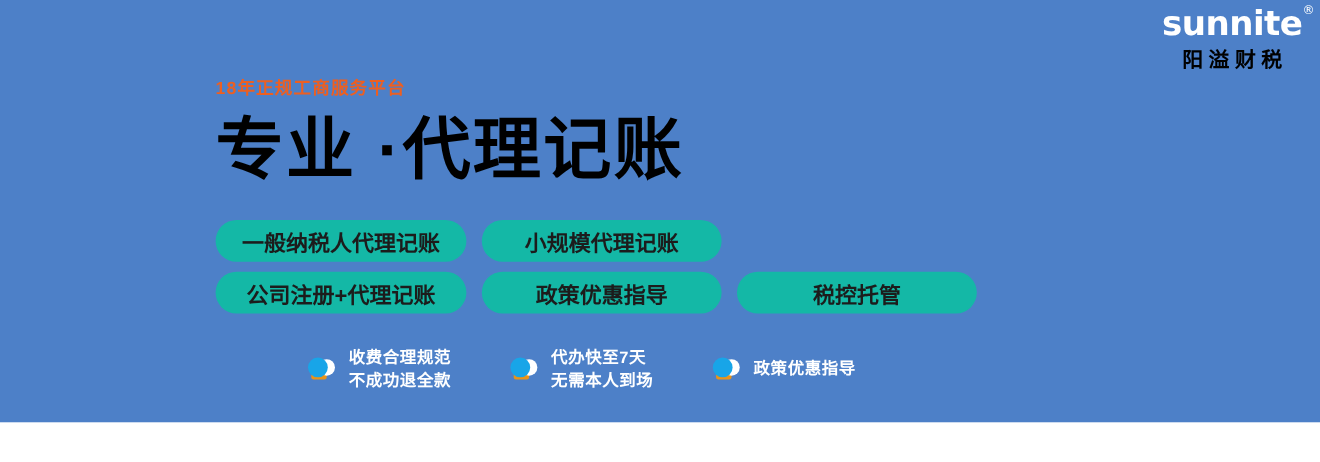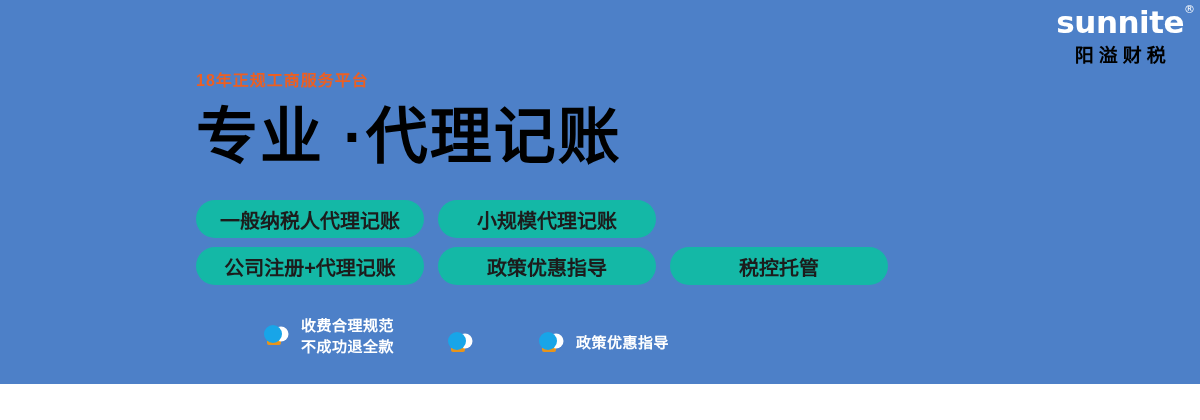--- a/index.html
+++ b/index.html
@@ -118,24 +118,24 @@
     padding: 0 18px;
   }
   .pill.w1 { width: 228px; }
   .pill.w2 { width: 218px; }
   .pill.w3 { width: 218px; }
   .pill:last-child { margin-right: 0; }
 
   
   .features {
     position: absolute;
-    left: 260px;
+    left: 276px;
     bottom: 26px;
     display: flex;
-    align-items: flex-end;
+    align-items: center;
   }
   .feature {
     display: flex;
     align-items: center;
     margin-right: 50px;
   }
   .feature:last-child { margin-right: 0; }
   .feature-icon {
     position: relative;
     width: 30px;
@@ -210,20 +210,24 @@
     </div>
 
     <div class="feature">
       <div class="feature-icon">
         <svg viewBox="0 0 30 30" width="30" height="30" aria-hidden="true">
           <path d="M7 18 a7 7 0 0 1 14 0 v4 a2 2 0 0 1 -2 2 h-10 a2 2 0 0 1 -2 -2 z" fill="#e8941a"></path>
           <circle cx="21" cy="13" r="7.5" fill="#ffffff"></circle>
           <circle cx="13" cy="13" r="9" fill="#18a5e8"></circle>
         </svg>
       </div>
+      <div class="feature-text">
+        <span class="feature-line">代办快至7天</span>
+        <span class="feature-line">无需本人到场</span>
+      </div>
     </div>
 
     <div class="feature">
       <div class="feature-icon">
         <svg viewBox="0 0 30 30" width="30" height="30" aria-hidden="true">
           <path d="M7 18 a7 7 0 0 1 14 0 v4 a2 2 0 0 1 -2 2 h-10 a2 2 0 0 1 -2 -2 z" fill="#e8941a"></path>
           <circle cx="21" cy="13" r="7.5" fill="#ffffff"></circle>
           <circle cx="13" cy="13" r="9" fill="#18a5e8"></circle>
         </svg>
       </div>

